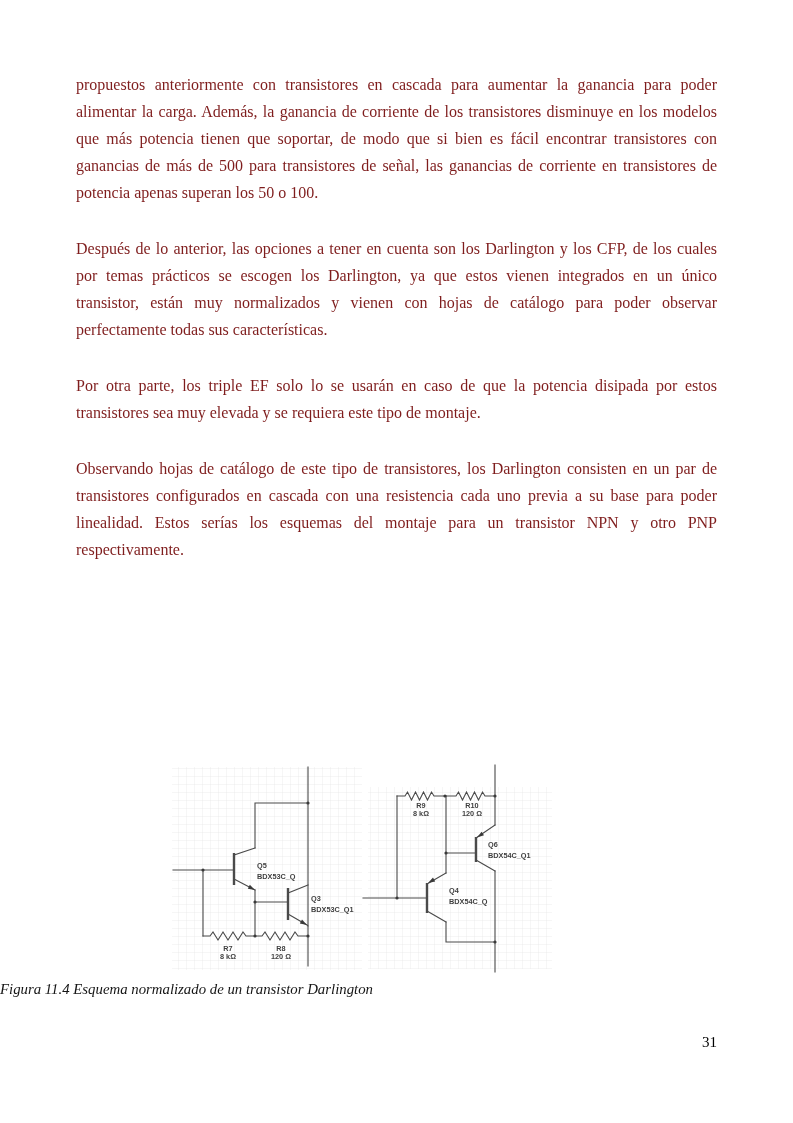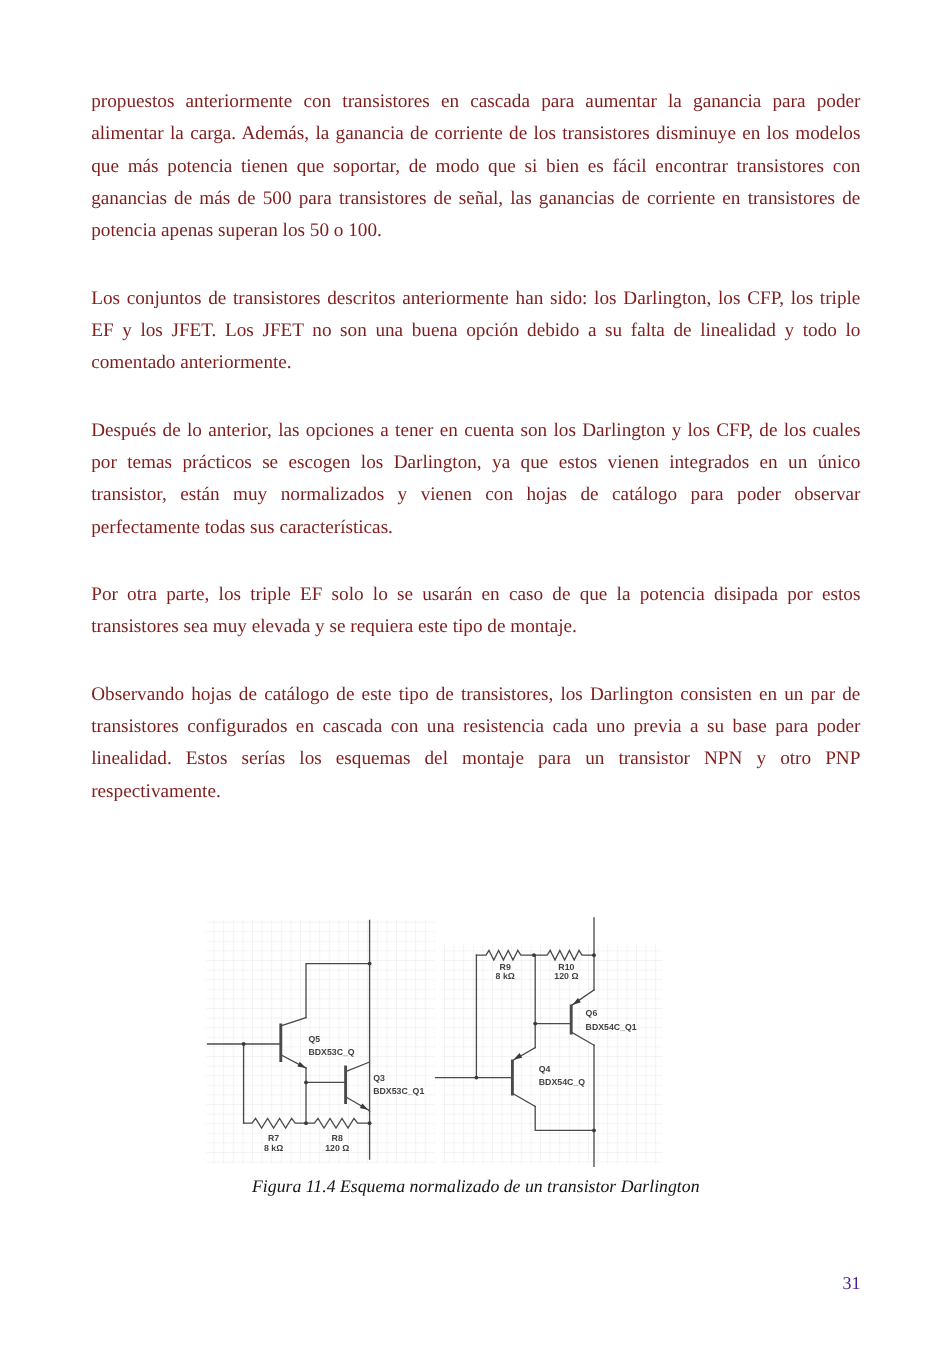--- a/index.html
+++ b/index.html
@@ -14,43 +14,42 @@
     margin:0 0 29px 0;
     font-size:16px;line-height:27px;text-align:justify;
     color:#7f1d1d;
   }
   .figure-wrap{
     position:absolute;left:170px;top:760px;width:400px;height:222px;
   }
   .figure-wrap svg{display:block;width:400px;height:222px;}
   .fig-caption{
     position:absolute;left:0;top:981px;width:793px;
-    text-align:center;font-style:italic;font-size:14.8px;color:#151515;
+    font-style:italic;font-size:14.8px;color:#151515;
   }
   .page-number{
-    position:absolute;top:1062px;right:76px;
-    font-size:15px;color:#4c1d95;margin-left:38px;
+    position:absolute;top:1034px;right:76px;
+    font-size:15px;color:#000000;margin-left:38px;
   }
   
   .wire{stroke:#4a4a4a;stroke-width:1.1;fill:none;stroke-linecap:square;}
   .bar{stroke:#4a4a4a;stroke-width:2.4;fill:none;}
   .dot{fill:#3a3a3a;stroke:none;}
   .arrow{fill:#3a3a3a;stroke:none;}
   .slabel{
     font-family:"Liberation Sans", sans-serif;
     font-size:7.3px;font-weight:600;fill:#3f3f3f;
   }
   .slabel.mid{text-anchor:middle;}
 </style>
 </head>
 <body>
 
 <main class="body-text">
   <p>propuestos anteriormente con transistores en cascada para aumentar la ganancia para poder alimentar la carga. Además, la ganancia de corriente de los transistores disminuye en los modelos que más potencia tienen que soportar, de modo que si bien es fácil encontrar transistores con ganancias de más de 500 para transistores de señal, las ganancias de corriente en transistores de potencia apenas superan los 50 o 100.</p>
-  <p>Los conjuntos de transistores descritos anteriormente han sido: los Darlington, los CFP, los triple EF y los JFET. Los JFET no son una buena opción debido a su falta de linealidad y todo lo comentado anteriormente.</p>
   <p>Después de lo anterior, las opciones a tener en cuenta son los Darlington y los CFP, de los cuales por temas prácticos se escogen los Darlington, ya que estos vienen integrados en un único transistor, están muy normalizados y vienen con hojas de catálogo para poder observar perfectamente todas sus características.</p>
   <p>Por otra parte, los triple EF solo lo se usarán en caso de que la potencia disipada por estos transistores sea muy elevada y se requiera este tipo de montaje.</p>
   <p>Observando hojas de catálogo de este tipo de transistores, los Darlington consisten en un par de transistores configurados en cascada con una resistencia cada uno previa a su base para poder linealidad. Estos serías los esquemas del montaje para un transistor NPN y otro PNP respectivamente.</p>
 </main>
 
 <div class="figure-wrap">
   <svg viewBox="0 0 400 222" xmlns="http://www.w3.org/2000/svg">
     <defs>
       <pattern id="grid" width="8" height="8" patternUnits="userSpaceOnUse">
         <path d="M8 0 H0 V8" fill="none" stroke="#e4e4e4" stroke-width="0.7"></path>

